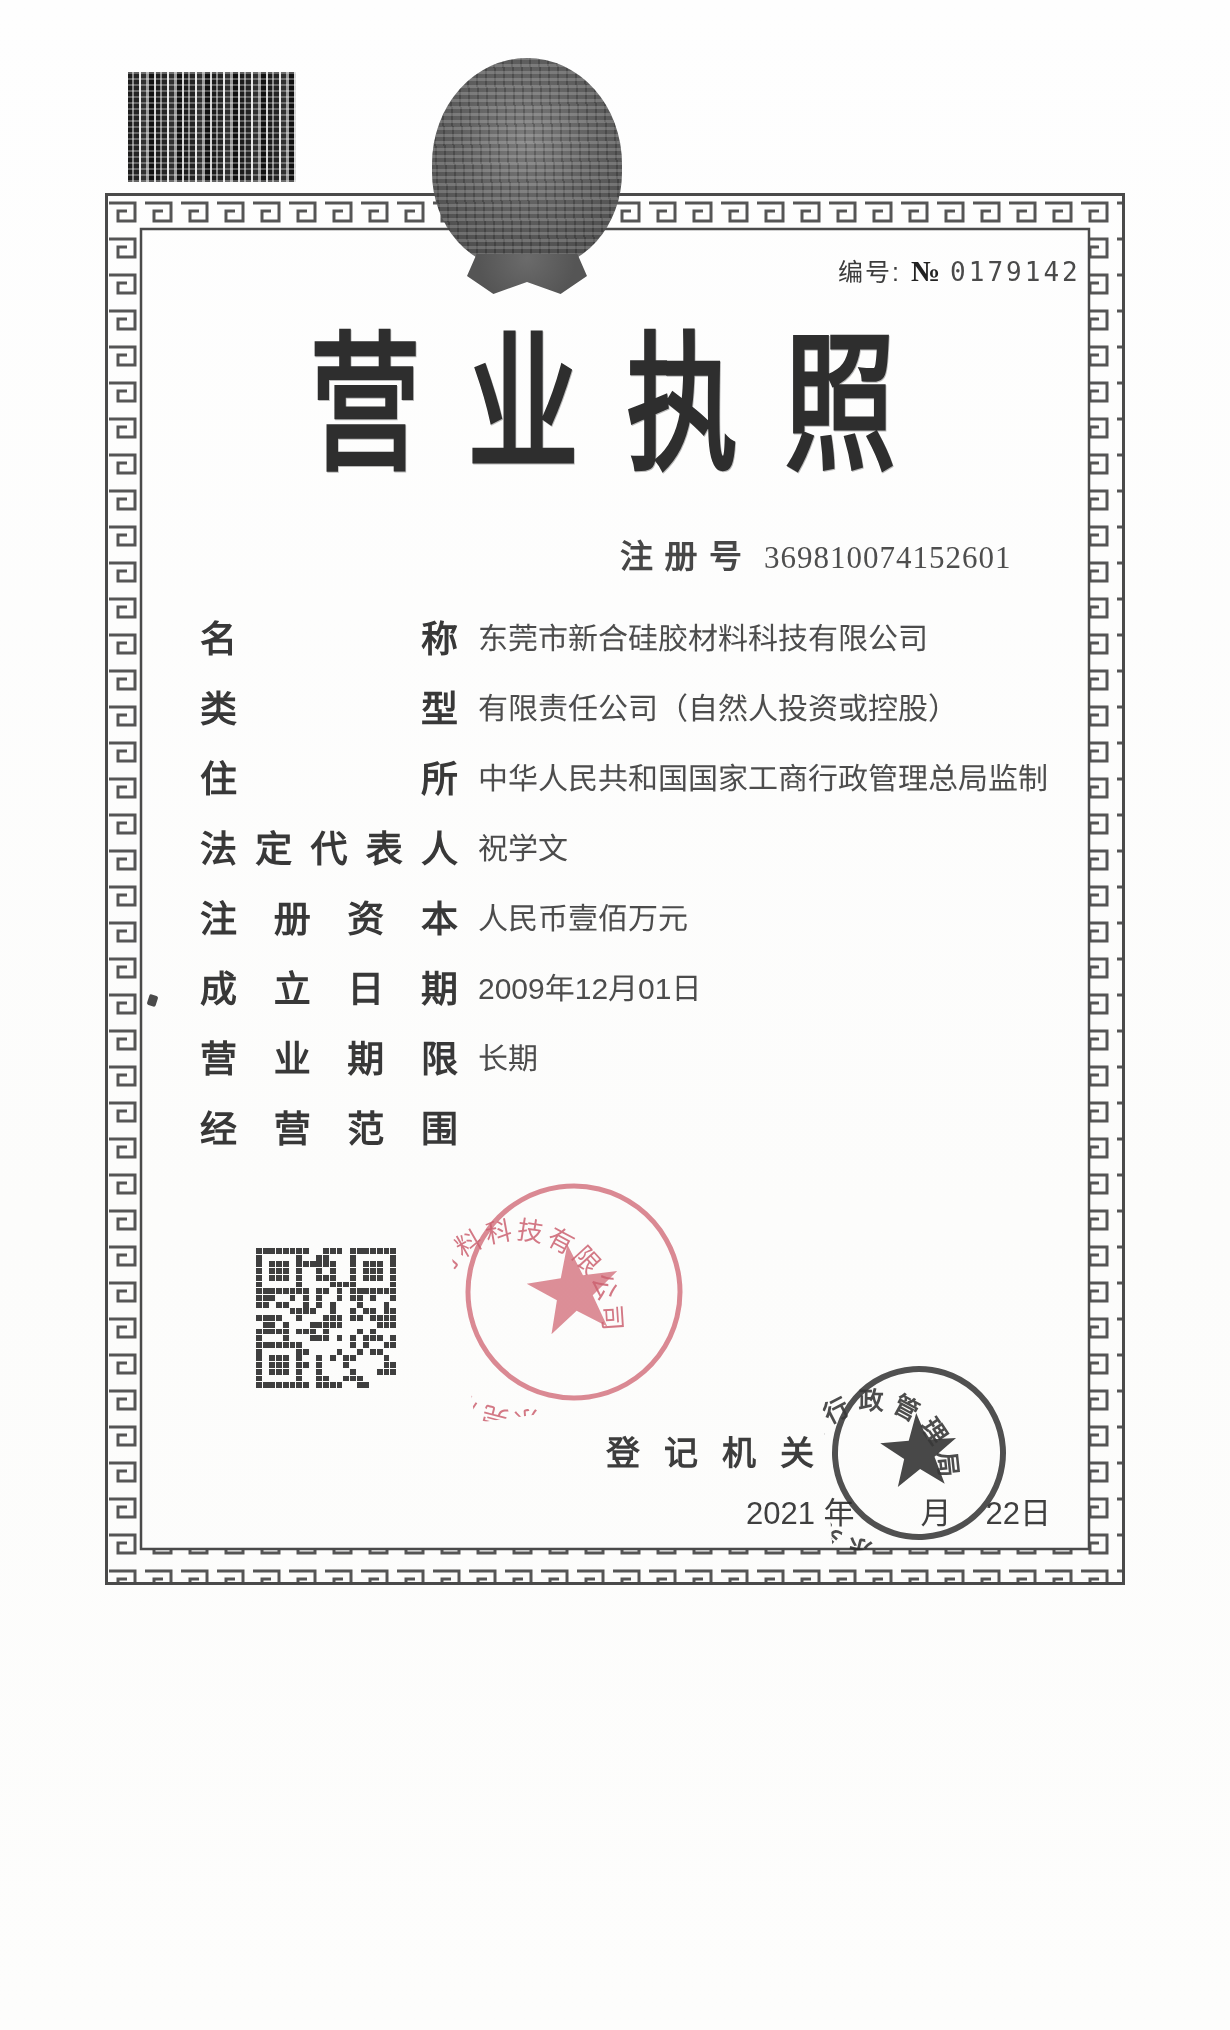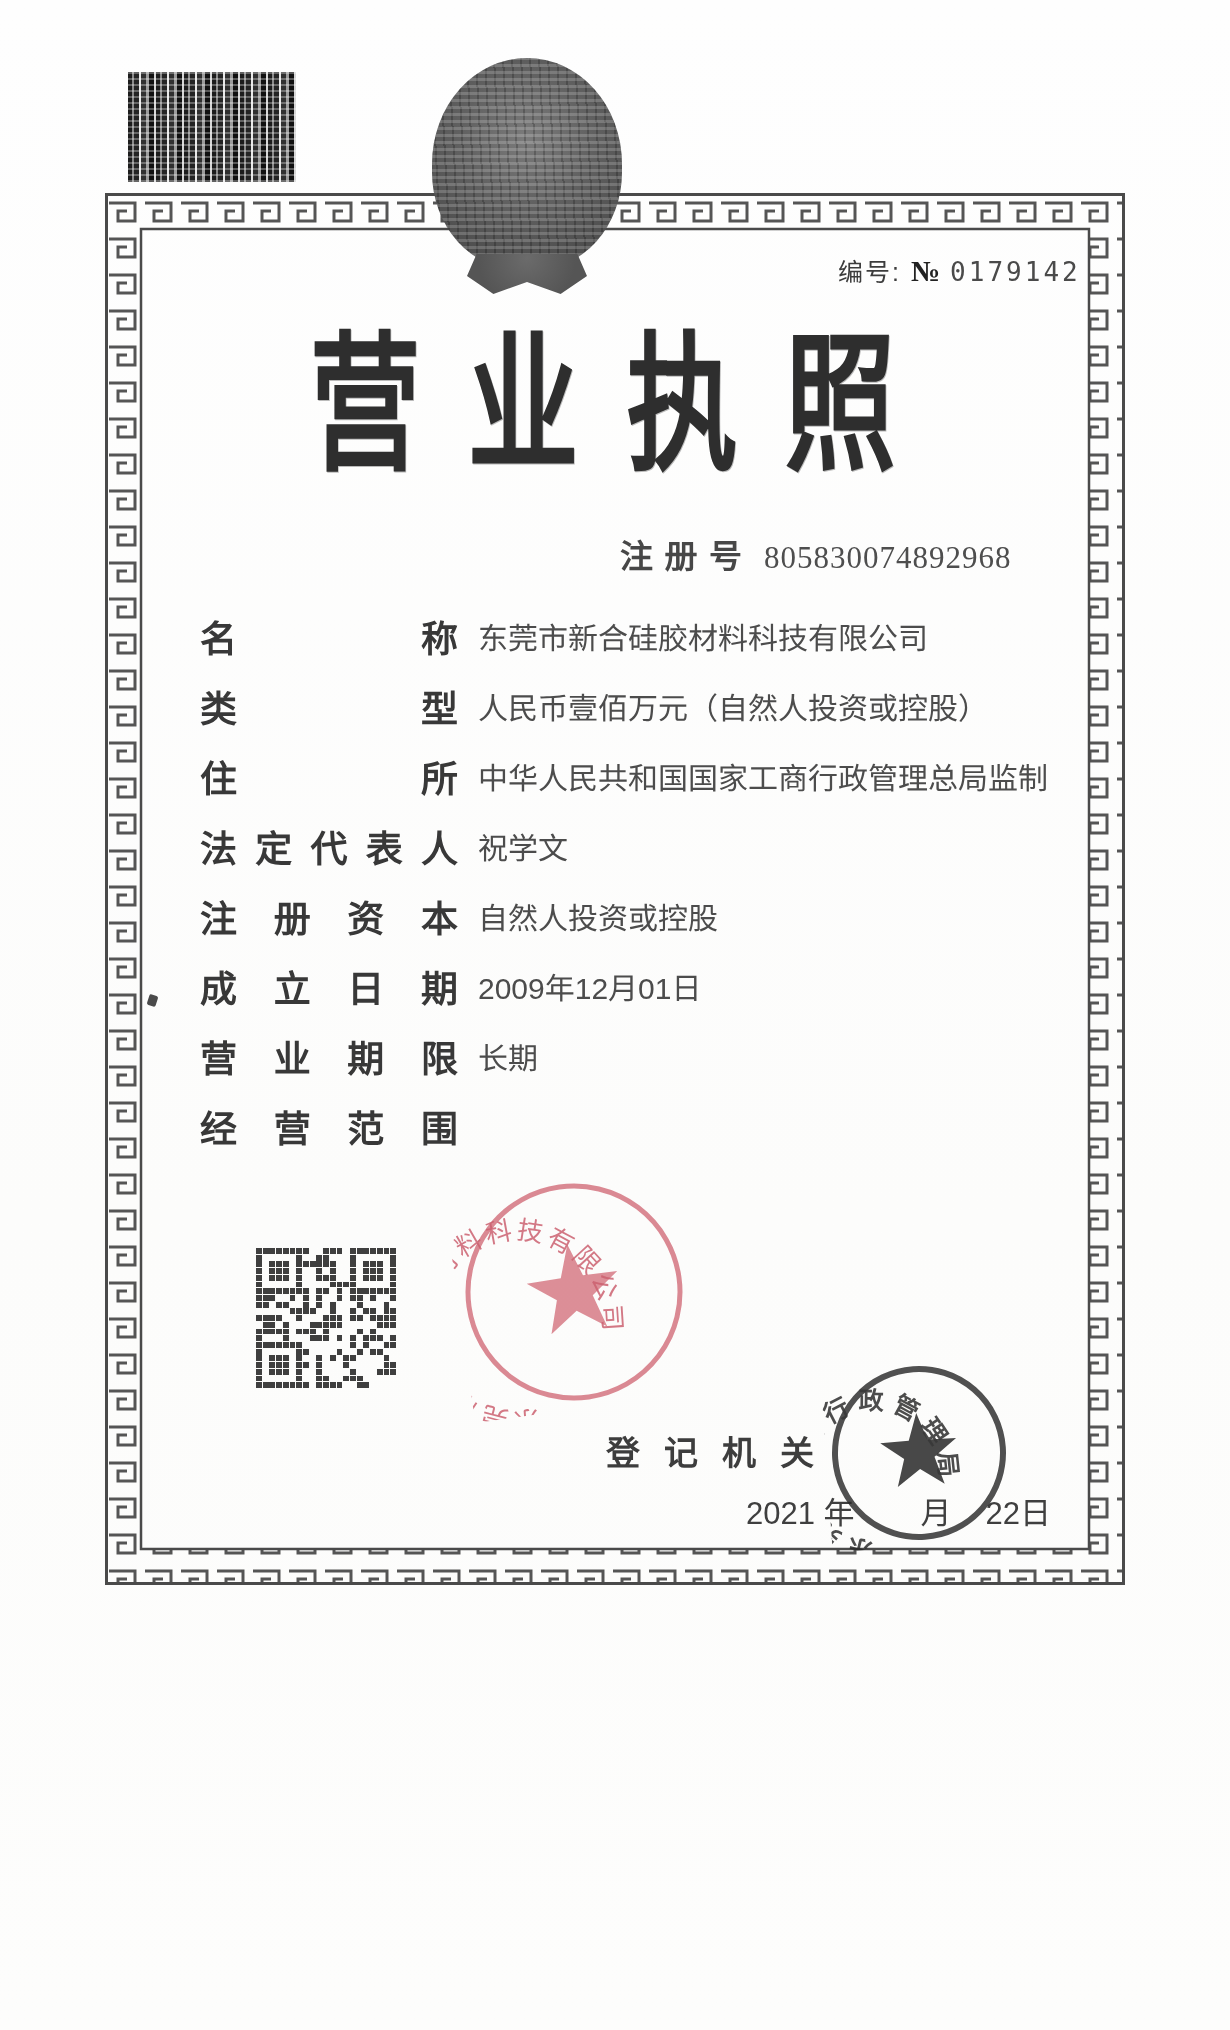--- a/index.html
+++ b/index.html
@@ -122,37 +122,37 @@
       <span>执</span>
       <span>照</span>
     </div>
 
   <div class="regno">
     <div class="regno-label" id="regno-label">
         <span>注</span>
         <span>册</span>
         <span>号</span>
       </div>
-    <div class="regno-value">805830074892968</div>
+    <div class="regno-value">369810074152601</div>
   </div>
 
   <div id="fields">
       <div class="row" style="top: 618px;">
         <div class="row-label">
           <span>名</span>
           <span>称</span>
         </div>
         <div class="row-value">东莞市新合硅胶材料科技有限公司</div>
       </div>
       <div class="row" style="top: 688px;">
         <div class="row-label">
           <span>类</span>
           <span>型</span>
         </div>
-        <div class="row-value">人民币壹佰万元（自然人投资或控股）</div>
+        <div class="row-value">有限责任公司（自然人投资或控股）</div>
       </div>
       <div class="row" style="top: 758px;">
         <div class="row-label">
           <span>住</span>
           <span>所</span>
         </div>
         <div class="row-value">中华人民共和国国家工商行政管理总局监制</div>
       </div>
       <div class="row" style="top: 828px;">
         <div class="row-label">
@@ -164,21 +164,21 @@
         </div>
         <div class="row-value">祝学文</div>
       </div>
       <div class="row" style="top: 898px;">
         <div class="row-label">
           <span>注</span>
           <span>册</span>
           <span>资</span>
           <span>本</span>
         </div>
-        <div class="row-value">自然人投资或控股</div>
+        <div class="row-value">人民币壹佰万元</div>
       </div>
       <div class="row" style="top: 968px;">
         <div class="row-label">
           <span>成</span>
           <span>立</span>
           <span>日</span>
           <span>期</span>
         </div>
         <div class="row-value">2009年12月01日</div>
       </div>

